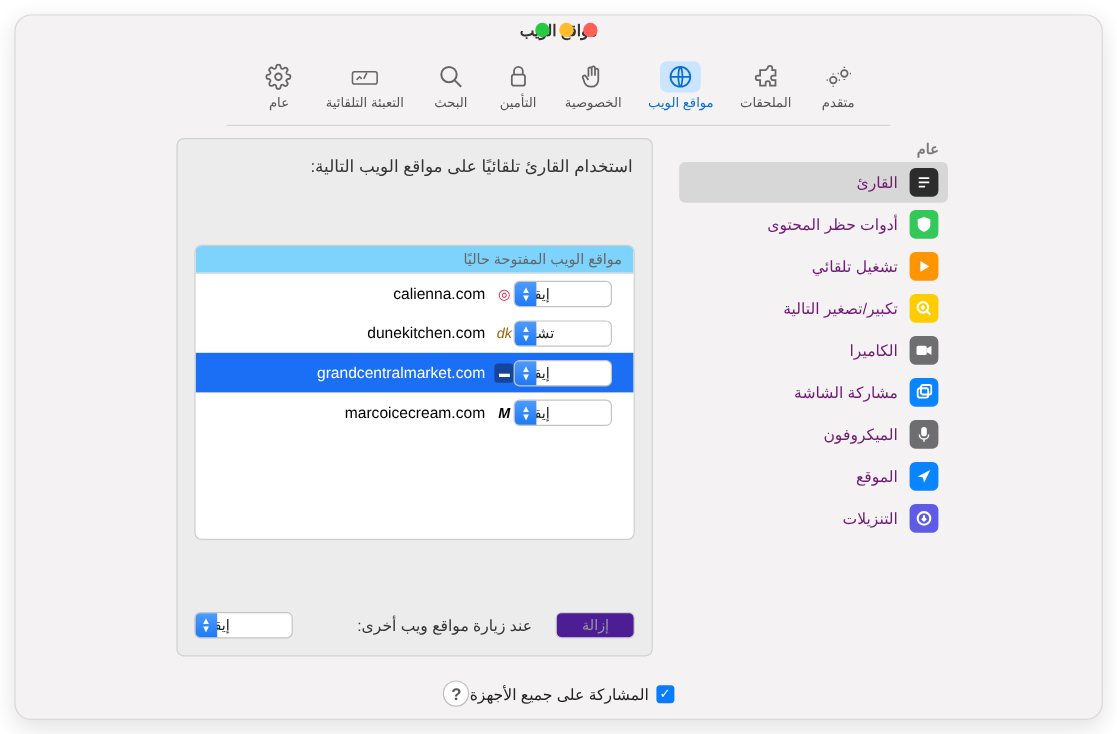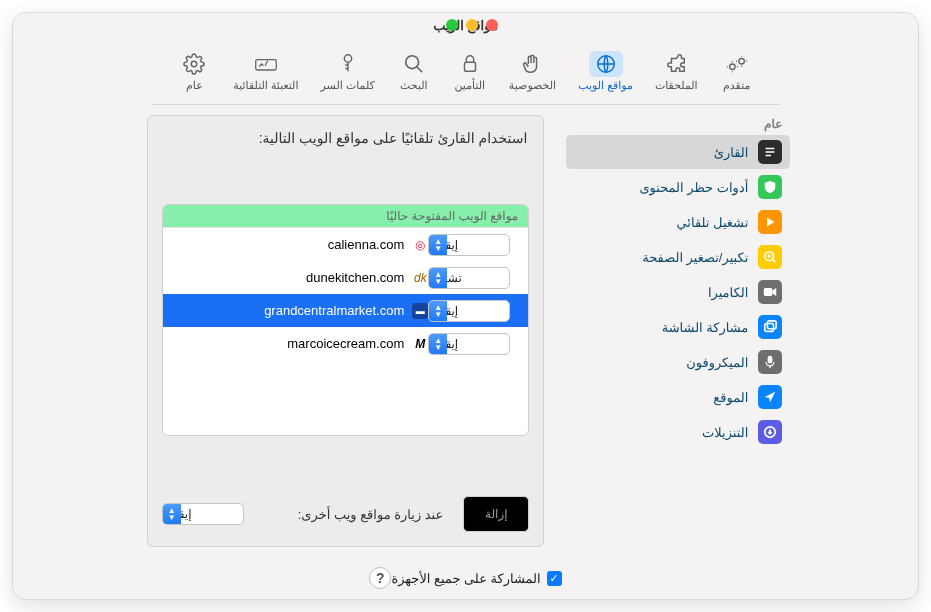--- a/index.html
+++ b/index.html
@@ -50,21 +50,21 @@
     width:240px; display:flex; flex-direction:column; padding:8px 10px 0 0;
   }
   .sidebar-header {
     font-size:12px; color:#7a7a7a; font-weight:600; padding:4px 8px 4px 0;
     text-align:right;
   }
   .sidebar-list { flex:1; overflow:auto; padding-left:6px; }
   .sidebar-item {
     display:flex; flex-direction:row; align-items:center;
     gap:10px; padding:5px 8px 5px 6px; border-radius:5px;
-    font-size:13px; color:#0c4a6e; cursor:default; margin-bottom:1px;
+    font-size:13px; color:#701a75; cursor:default; margin-bottom:1px;
   }
   .sidebar-item.selected { background:#d8d7d7; }
   .sb-icon {
     width:24px; height:24px; border-radius:5px; display:flex; align-items:center;
     justify-content:center; font-size:14px; color:#fff; flex-shrink:0;
   }
   .sb-label { flex:1; text-align:right; }
 
   .content {
     flex:1; padding:10px 16px 10px 16px; display:flex; flex-direction:column;
@@ -74,21 +74,21 @@
     padding:14px; display:flex; flex-direction:column;gap:48px;
   }
   .panel-title {
     text-align:right; font-size:14px; color:#333; margin-bottom:10px; padding-right:2px;
   }
   .table {
     flex:1; background:#fff; border:1px solid #cfcfcf; border-radius:6px;
     display:flex; flex-direction:column; overflow:hidden;
   }
   .thead {
-    background:#86efac; border-bottom:1px solid #e2e2e2; padding:4px 10px;
+    background:#7dd3fc; border-bottom:1px solid #e2e2e2; padding:4px 10px;
     font-size:12px; color:#666; text-align:right;
   }
   .tbody { flex:1; }
   .row {
     display:flex; flex-direction:row; align-items:center; padding:4px 18px;
     height:33px;
   }
   .row.sel { background:#1b6ff5; color:#fff; }
   .site {
     flex:1; display:flex; flex-direction:row-reverse; align-items:center; gap:8px;
@@ -109,21 +109,21 @@
     background:linear-gradient(#4d9bff,#1f7af5); border-radius:4px 0 0 4px;
     display:flex; flex-direction:column; align-items:center; justify-content:center;
     color:#fff; font-size:8px; line-height:7px;
   }
 
   .panel-actions {
     display:flex; flex-direction:row; align-items:center; gap:10px;
     padding-top:12px;
   }
   .remove-btn {
-    width:66px; height:36px; background:#000000; border:1px solid #cfcfcf;
+    width:66px; height:22px; background:#4c1d95; border:1px solid #cfcfcf;
     border-radius:5px; font-size:12px; color:#9a9a9a;
     display:flex; align-items:center; justify-content:center;
   }
   .spacer { flex:1; }
   .action-label { font-size:13px; color:#333;margin-left:44px; }
 
   .footer {
     height:42px; display:flex; flex-direction:row; align-items:center;
     padding:0 16px;
   }
@@ -177,29 +177,20 @@
       <span class="t-icon">
         <svg width="24" height="22" viewBox="0 0 28 20" fill="none" stroke="currentColor" stroke-width="1.5">
               <rect x="2" y="5" width="24" height="12" rx="2"></rect>
               <path d="M6 13l3-3 2 2m2 0l3-6"></path>
             </svg>
       </span>
       <span>التعبئة التلقائية</span>
     </div>
     <div class="toolbar-item">
       <span class="t-icon">
-        <svg width="20" height="22" viewBox="0 0 20 24" fill="none" stroke="currentColor" stroke-width="1.6">
-              <circle cx="10" cy="6" r="4"></circle>
-              <path d="M10 10v10m-3-3h3m-3-4h3"></path>
-            </svg>
-      </span>
-      <span>كلمات السر</span>
-    </div>
-    <div class="toolbar-item">
-      <span class="t-icon">
         <svg width="22" height="22" viewBox="0 0 24 24" fill="none" stroke="currentColor" stroke-width="1.8">
               <circle cx="10" cy="10" r="7"></circle>
               <path d="M21 21l-6-6"></path>
             </svg>
       </span>
       <span>البحث</span>
     </div>
     <div class="toolbar-item">
       <span class="t-icon">
         <svg width="20" height="22" viewBox="0 0 20 24" fill="none" stroke="currentColor" stroke-width="1.6">
@@ -275,21 +266,21 @@
           </span>
           <span class="sb-label">تشغيل تلقائي</span>
         </div>
         <div class="sidebar-item">
           <span class="sb-icon ic-zoom">
             <svg width="14" height="14" viewBox="0 0 16 16" fill="none" stroke="#fff" stroke-width="2">
                   <circle cx="7" cy="7" r="5"></circle>
                   <path d="M11 11l3 3M5 7h4M7 5v4"></path>
                 </svg>
           </span>
-          <span class="sb-label">تكبير/تصغير الصفحة</span>
+          <span class="sb-label">تكبير/تصغير التالية</span>
         </div>
         <div class="sidebar-item">
           <span class="sb-icon ic-camera">
             <svg width="14" height="12" viewBox="0 0 18 14" fill="#fff">
                   <rect x="1" y="2" width="11" height="10" rx="2"></rect>
                   <path d="M12 5l5-3v10l-5-3z"></path>
                 </svg>
           </span>
           <span class="sb-label">الكاميرا</span>
         </div>

